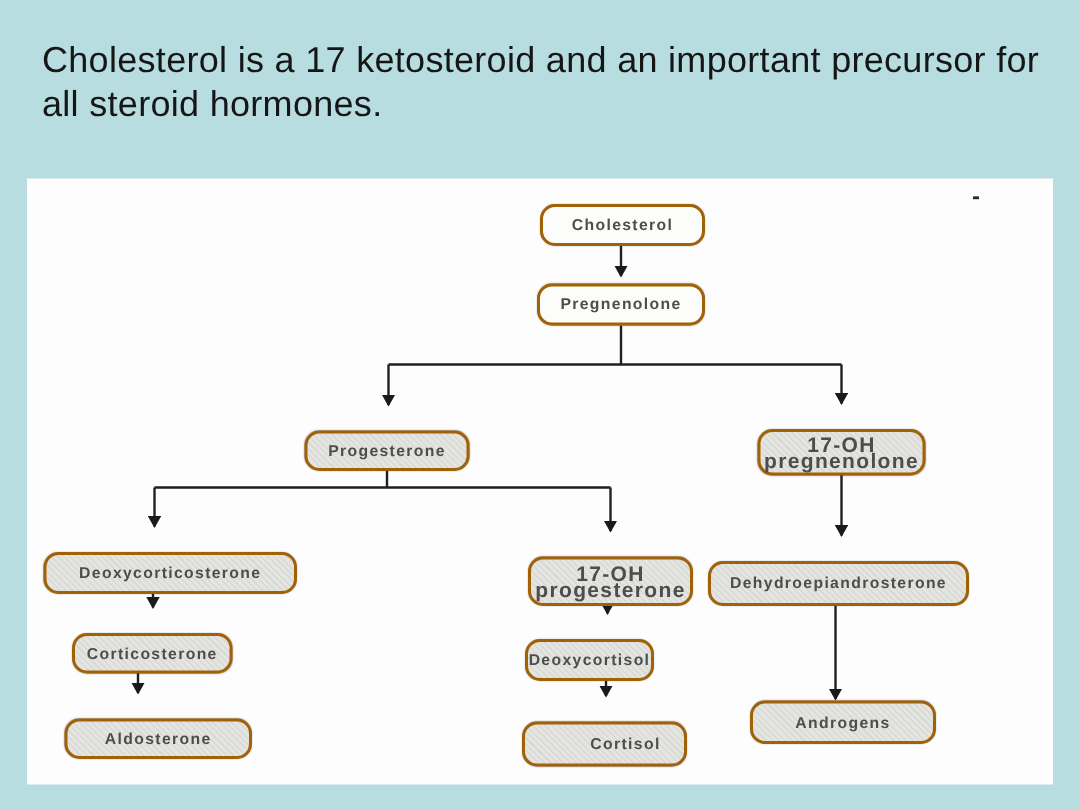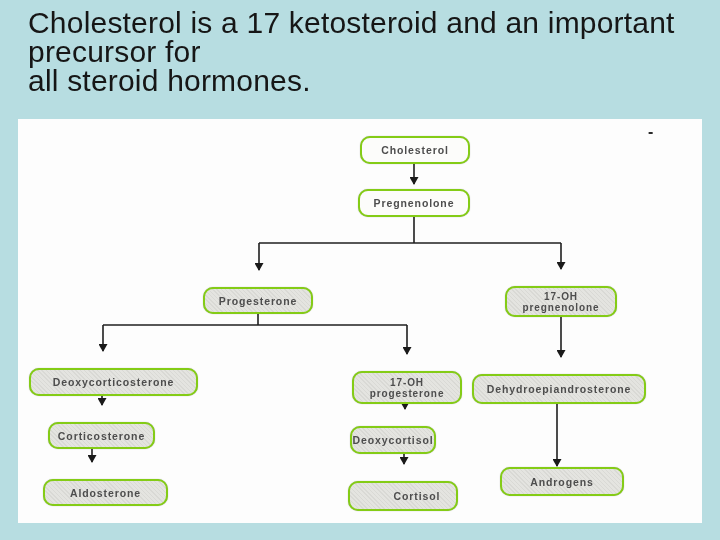--- a/index.html
+++ b/index.html
@@ -5,62 +5,62 @@
   html, body { margin: 0; padding: 0; }
   body {
     width: 720px; height: 540px;
     background: #b7dde1;
     font-family: "Liberation Sans", sans-serif;
     position: relative;
     overflow: hidden;
   }
   .slide-title {
     position: absolute;
-    left: 28px; top: 8px;
+    left: 28px; top: 26px;
     width: 670px;
-    font-size: 30px;
+    font-size: 24px;
     line-height: 29px;
     color: #161616;
     letter-spacing: 0.2px;
   }
   .panel {
     position: absolute;
     left: 18px; top: 119px;
     width: 684px; height: 404px;
     background: #fdfdfd;
   }
   .edges-svg {
     position: absolute;
     left: 0; top: 0;
     width: 684px; height: 404px;
   }
   .node {
     position: absolute;
     box-sizing: border-box;
-    border: 2px solid #84cc16;
+    border: 2px solid #a16207;
     border-radius: 10px;
     background: #fcfcfa;
     color: #4d4d4d;
     font-size: 10.5px;
     font-weight: bold;
     letter-spacing: 0.9px;
     display: flex;
     align-items: center;
     justify-content: center;
     text-align: center;
     white-space: pre-line;
     line-height: 12px;
     box-shadow: 0 0 1px rgba(0,0,0,0.35);
   }
   .node.shaded {
     background: #e4e4e0;
     background-image: repeating-linear-gradient(45deg, rgba(120,120,115,0.10) 0 1px, rgba(255,255,255,0) 1px 3px);
     margin-top: 12px;
   }
-  .node.two-line { font-size: 10px; line-height: 11px; }
+  .node.two-line { font-size: 14px; line-height: 11px; }
   .artifact-dash {
     position: absolute;
     left: 630px; top: 4px;
     font-size: 16px;
     font-weight: bold;
     color: #2a2a2a;
   }
 </style>
 </head>
 <body>

